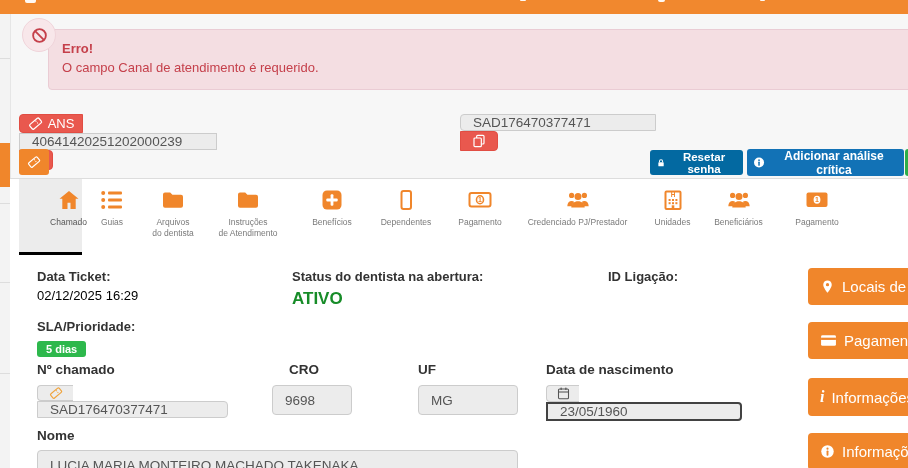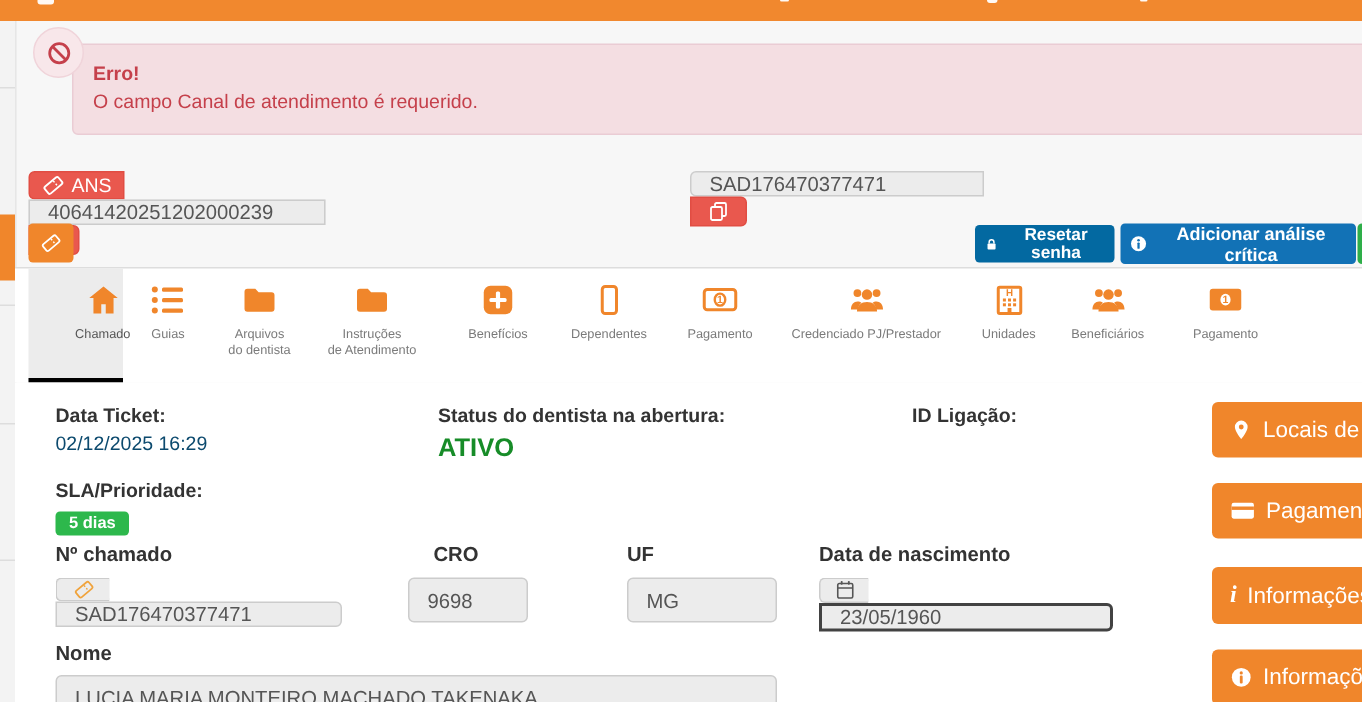--- a/index.html
+++ b/index.html
@@ -40,21 +40,21 @@
   .btn-orangesq{background:#f0862b;border:0;border-radius:3px;display:flex;align-items:center;justify-content:center;cursor:pointer;}
   
   .tabbar{left:10px;top:178px;width:898px;height:77px;background:#fff;border-top:1px solid #ddd;display:flex;padding-left:9px;box-sizing:border-box;}
   .tab{display:flex;flex-direction:column;align-items:center;padding-top:9px;box-sizing:border-box;cursor:pointer;}
   .tab .tlabel{margin-top:5px;font-size:8.5px;color:#7a7a7a;text-align:center;line-height:1.3;}
   .tab.active{background:#ececec;border-bottom:3px solid #000000;padding-left:36px;}
   .tab.active .tlabel{color:#555;}
   
   .panel{left:10px;top:255px;width:898px;height:213px;background:#fff;}
   .lbl{font-size:13px;font-weight:bold;color:#333;}
-  .val{font-size:13px;color:#0c4a6e;}
+  .val{font-size:13px;color:#000000;}
   .badge-green{display:inline-block;background:#2db84c;color:#fff;font-size:11px;font-weight:bold;padding:2px 9px;border-radius:3px;}
   .status-green{font-size:17px;font-weight:bold;color:#178c28;}
   
   .btn-side{background:#f0862b;border:0;border-radius:4px;color:#fff;font-size:15px;display:flex;align-items:center;gap:7px;padding:0 12px;cursor:pointer;font-family:inherit;white-space:nowrap;}
   .serif-i{font-family:"Liberation Serif","DejaVu Serif",serif;font-weight:bold;font-style:italic;font-size:16px;line-height:1;}
   svg{display:block;}
 </style>
 </head>
 <body>
 

